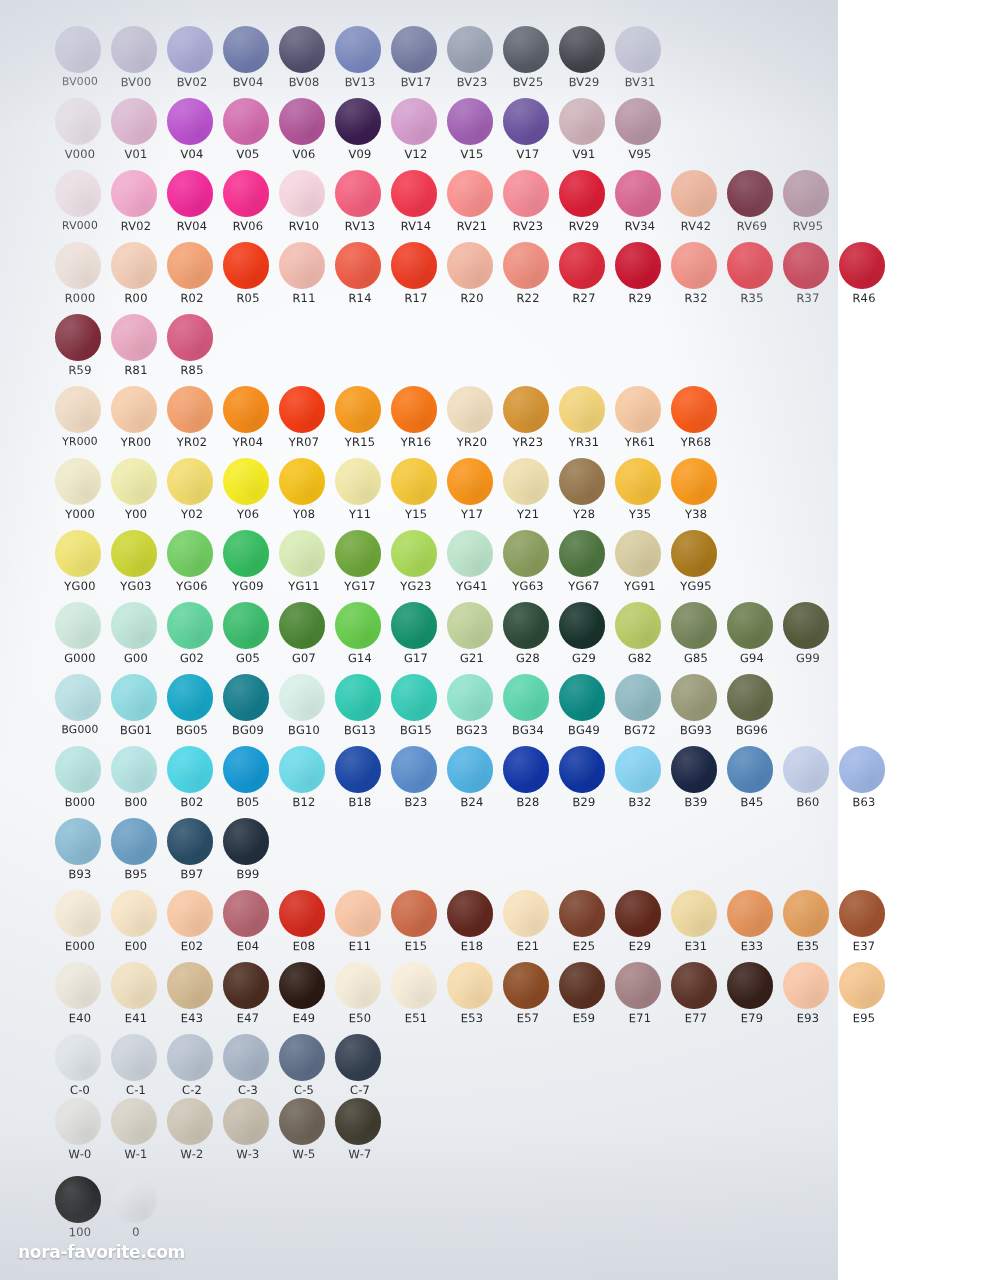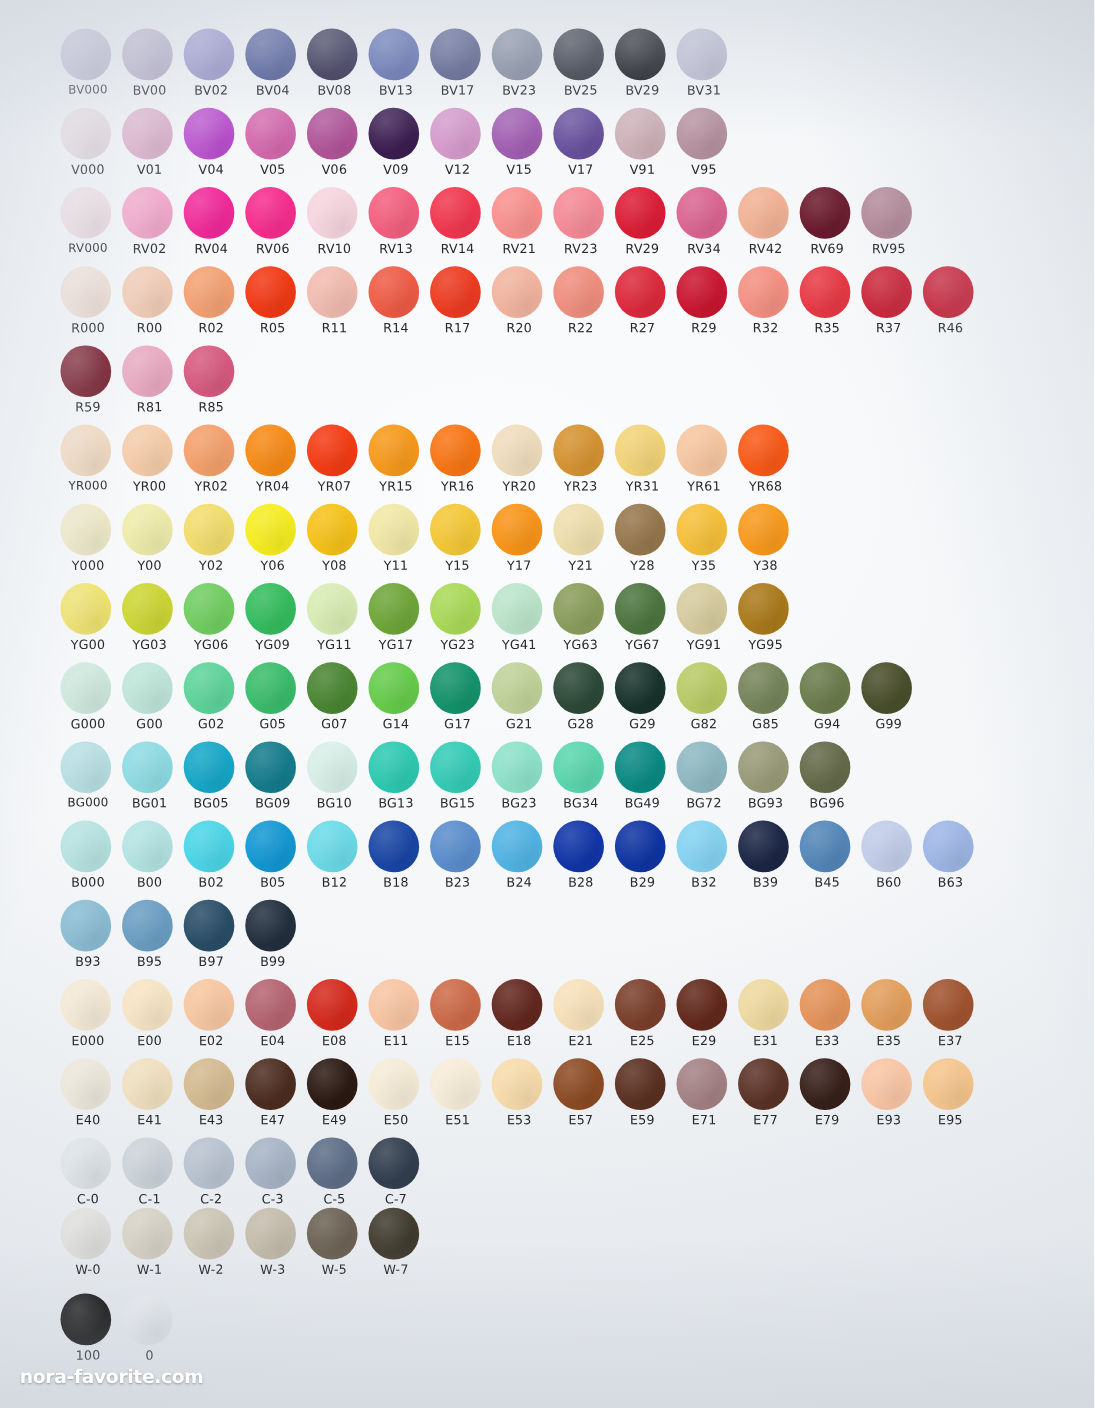--- a/index.html
+++ b/index.html
@@ -9,21 +9,21 @@
   }
   body {
     width: 995px;
     height: 1280px;
     font-family: "Liberation Sans", sans-serif;
     background: #ffffff;
     overflow: hidden;
   }
   #sheet {
     position: relative;
-    width: 995px;
+    width: 838px;
     height: 1280px;
     background:
       radial-gradient(ellipse 1200px 900px at 45% 35%, #fbfcfd 0%, #f4f6f8 48%, #e7eaee 78%, #dfe3e8 100%);
   }
   
   #sheet::before {
     content: "";
     position: absolute;
     inset: 0;
     background:

